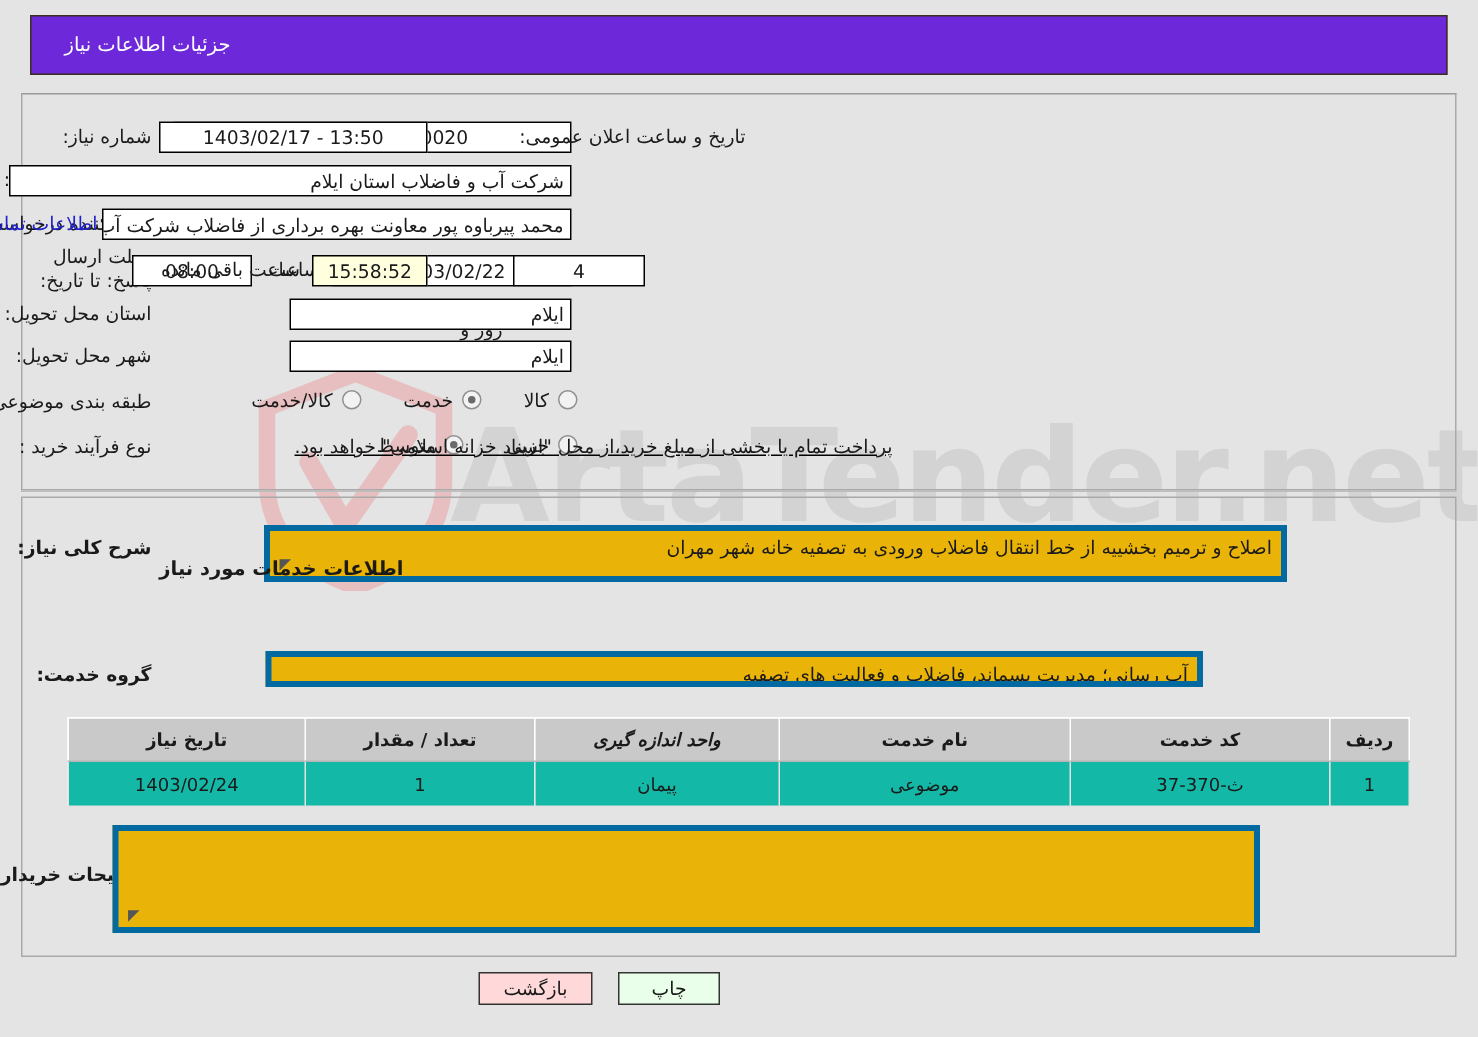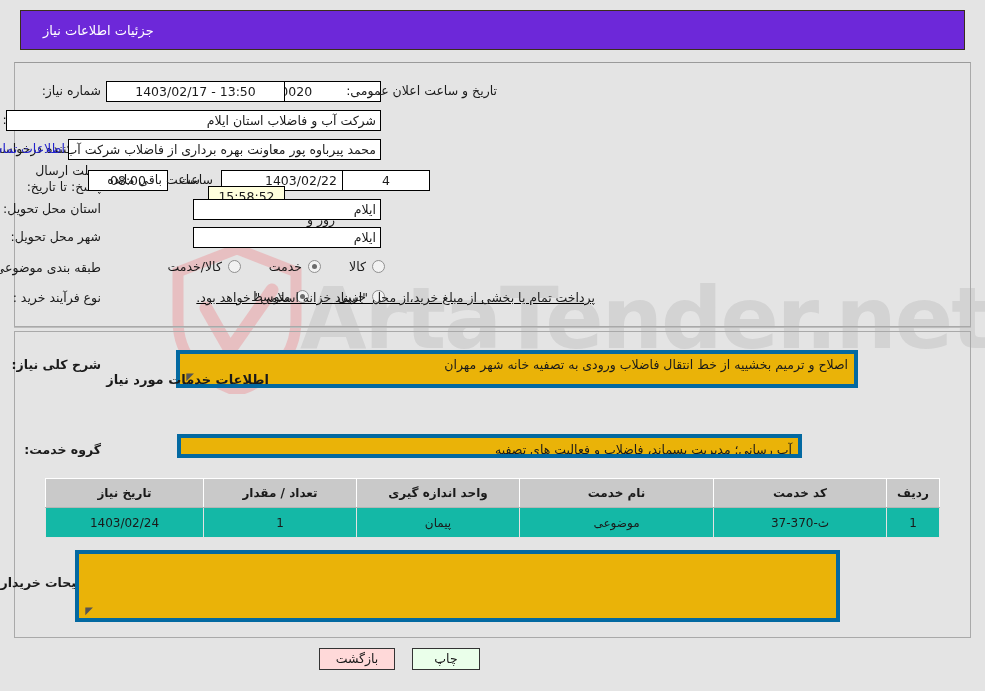--- a/index.html
+++ b/index.html
@@ -309,21 +309,21 @@
   <div class="row" style="right:817px; top:170px;">
     <span class="fld center" style="width:80px;">08:00</span>
   </div>
   <div class="row" style="right:555px; top:170px;">
     <span class="fld center" style="width:88px;">4</span>
   </div>
   <div class="row" style="right:650px; top:172px;margin-top:40px;">
     <span class="lbl">روز و</span>
   </div>
   <div class="row" style="right:700px; top:170px;">
-    <span class="fld timer" style="width:77px;margin-top:16px;">15:58:52</span>
+    <span class="fld timer" style="width:77px;">15:58:52</span>
   </div>
   <div class="row" style="right:785px; top:172px;">
     <span class="lbl">ساعت باقی مانده</span>
   </div>
 
   <div class="row" style="right:884px; top:201px;">
     <span class="lbl">استان محل تحویل:</span>
   </div>
   <div class="row" style="right:604px; top:199px;">
     <span class="fld right" style="width:188px;">ایلام</span>
@@ -389,21 +389,21 @@
   <div class="ta" style="right:183px; top:434px; width:625px; height:24px; line-height:18px;">
     <span>آب رسانی؛ مدیریت پسماند، فاضلاب و فعالیت های تصفیه</span>
   </div>
 
   <table class="tbl">
     <thead>
       <tr>
         <th style="width:40px;">ردیف</th>
         <th style="width:160px;">کد خدمت</th>
         <th>نام خدمت</th>
-        <th style="width:150px;">واحد اندازه گیری</th>
+        <th style="width:150px;font-style:italic;">واحد اندازه گیری</th>
         <th style="width:140px;">تعداد / مقدار</th>
         <th style="width:145px;">تاریخ نیاز</th>
       </tr>
     </thead>
     <tbody>
       <tr>
         <td>1</td>
         <td>ث-370-37</td>
         <td>موضوعی</td>
         <td>پیمان</td>

